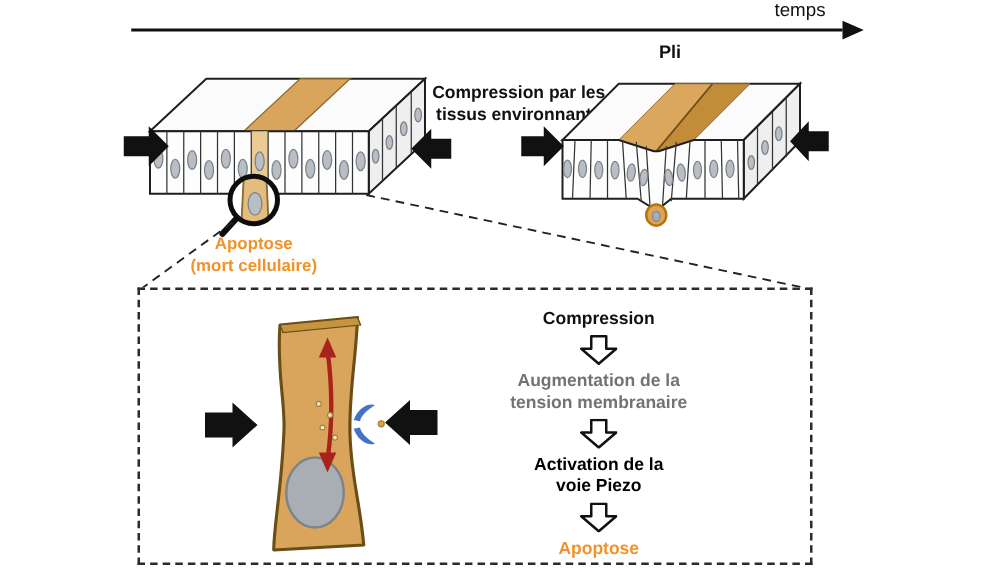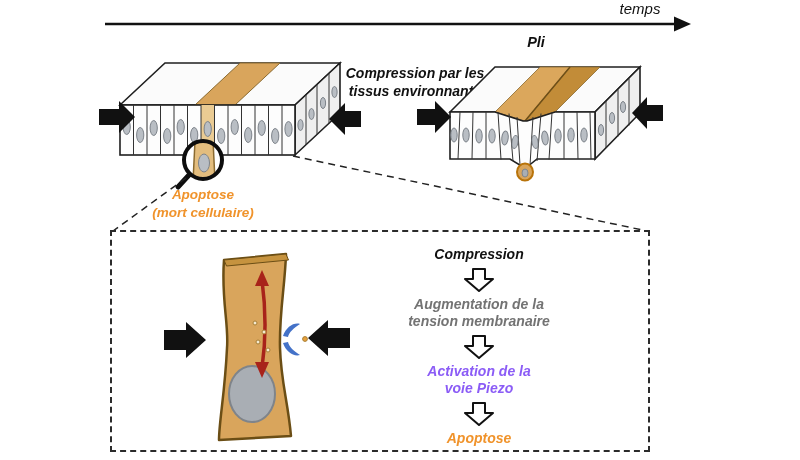--- a/index.html
+++ b/index.html
@@ -1,30 +1,30 @@
 <!DOCTYPE html>
 <html><head>
 <meta charset="utf-8">
 <style>
   html,body{margin:0;padding:0;background:#fff;}
   .canvas{position:relative;width:776px;height:460px;background:#ffffff;
-          font-family:"Liberation Sans",sans-serif;overflow:hidden;font-style:italic;}
+          font-family:"Liberation Sans",sans-serif;overflow:hidden;}
   .abs{position:absolute;}
   .caption{font-weight:bold;color:#111;font-size:14px;text-align:center;
            white-space:pre-line;line-height:1.3;}
   .temps{font-size:15px;color:#111;text-align:center;}
   .pli{font-weight:bold;font-size:14.5px;color:#111;text-align:center;}
   .apoptose{color:#F0932B;font-weight:bold;font-size:13.5px;text-align:center;
             white-space:pre-line;line-height:1.35;}
   .panel{border:2px dashed #2b2b2b;background:#fff;box-sizing:border-box;}
   .flow{display:flex;flex-direction:column;align-items:center;gap:4px;}
   .step{font-weight:bold;font-size:14px;text-align:center;white-space:pre-line;line-height:1.25;}
   .step-black{color:#111;}
   .step-red{color:#737373;}
-  .step-blue{color:#8b5cf6;}
+  .step-blue{color:#000000;}
   .step-orange{color:#F0932B;}
   svg{display:block;}
 </style>
 </head>
 <body>
 
 <div class="canvas">
 
   <svg class="abs" style="left:100px;top:12px" width="595" height="24" viewBox="0 0 595 24">
     <line x1="5" y1="12" x2="574" y2="12" stroke="#111" stroke-width="2.5"></line>

